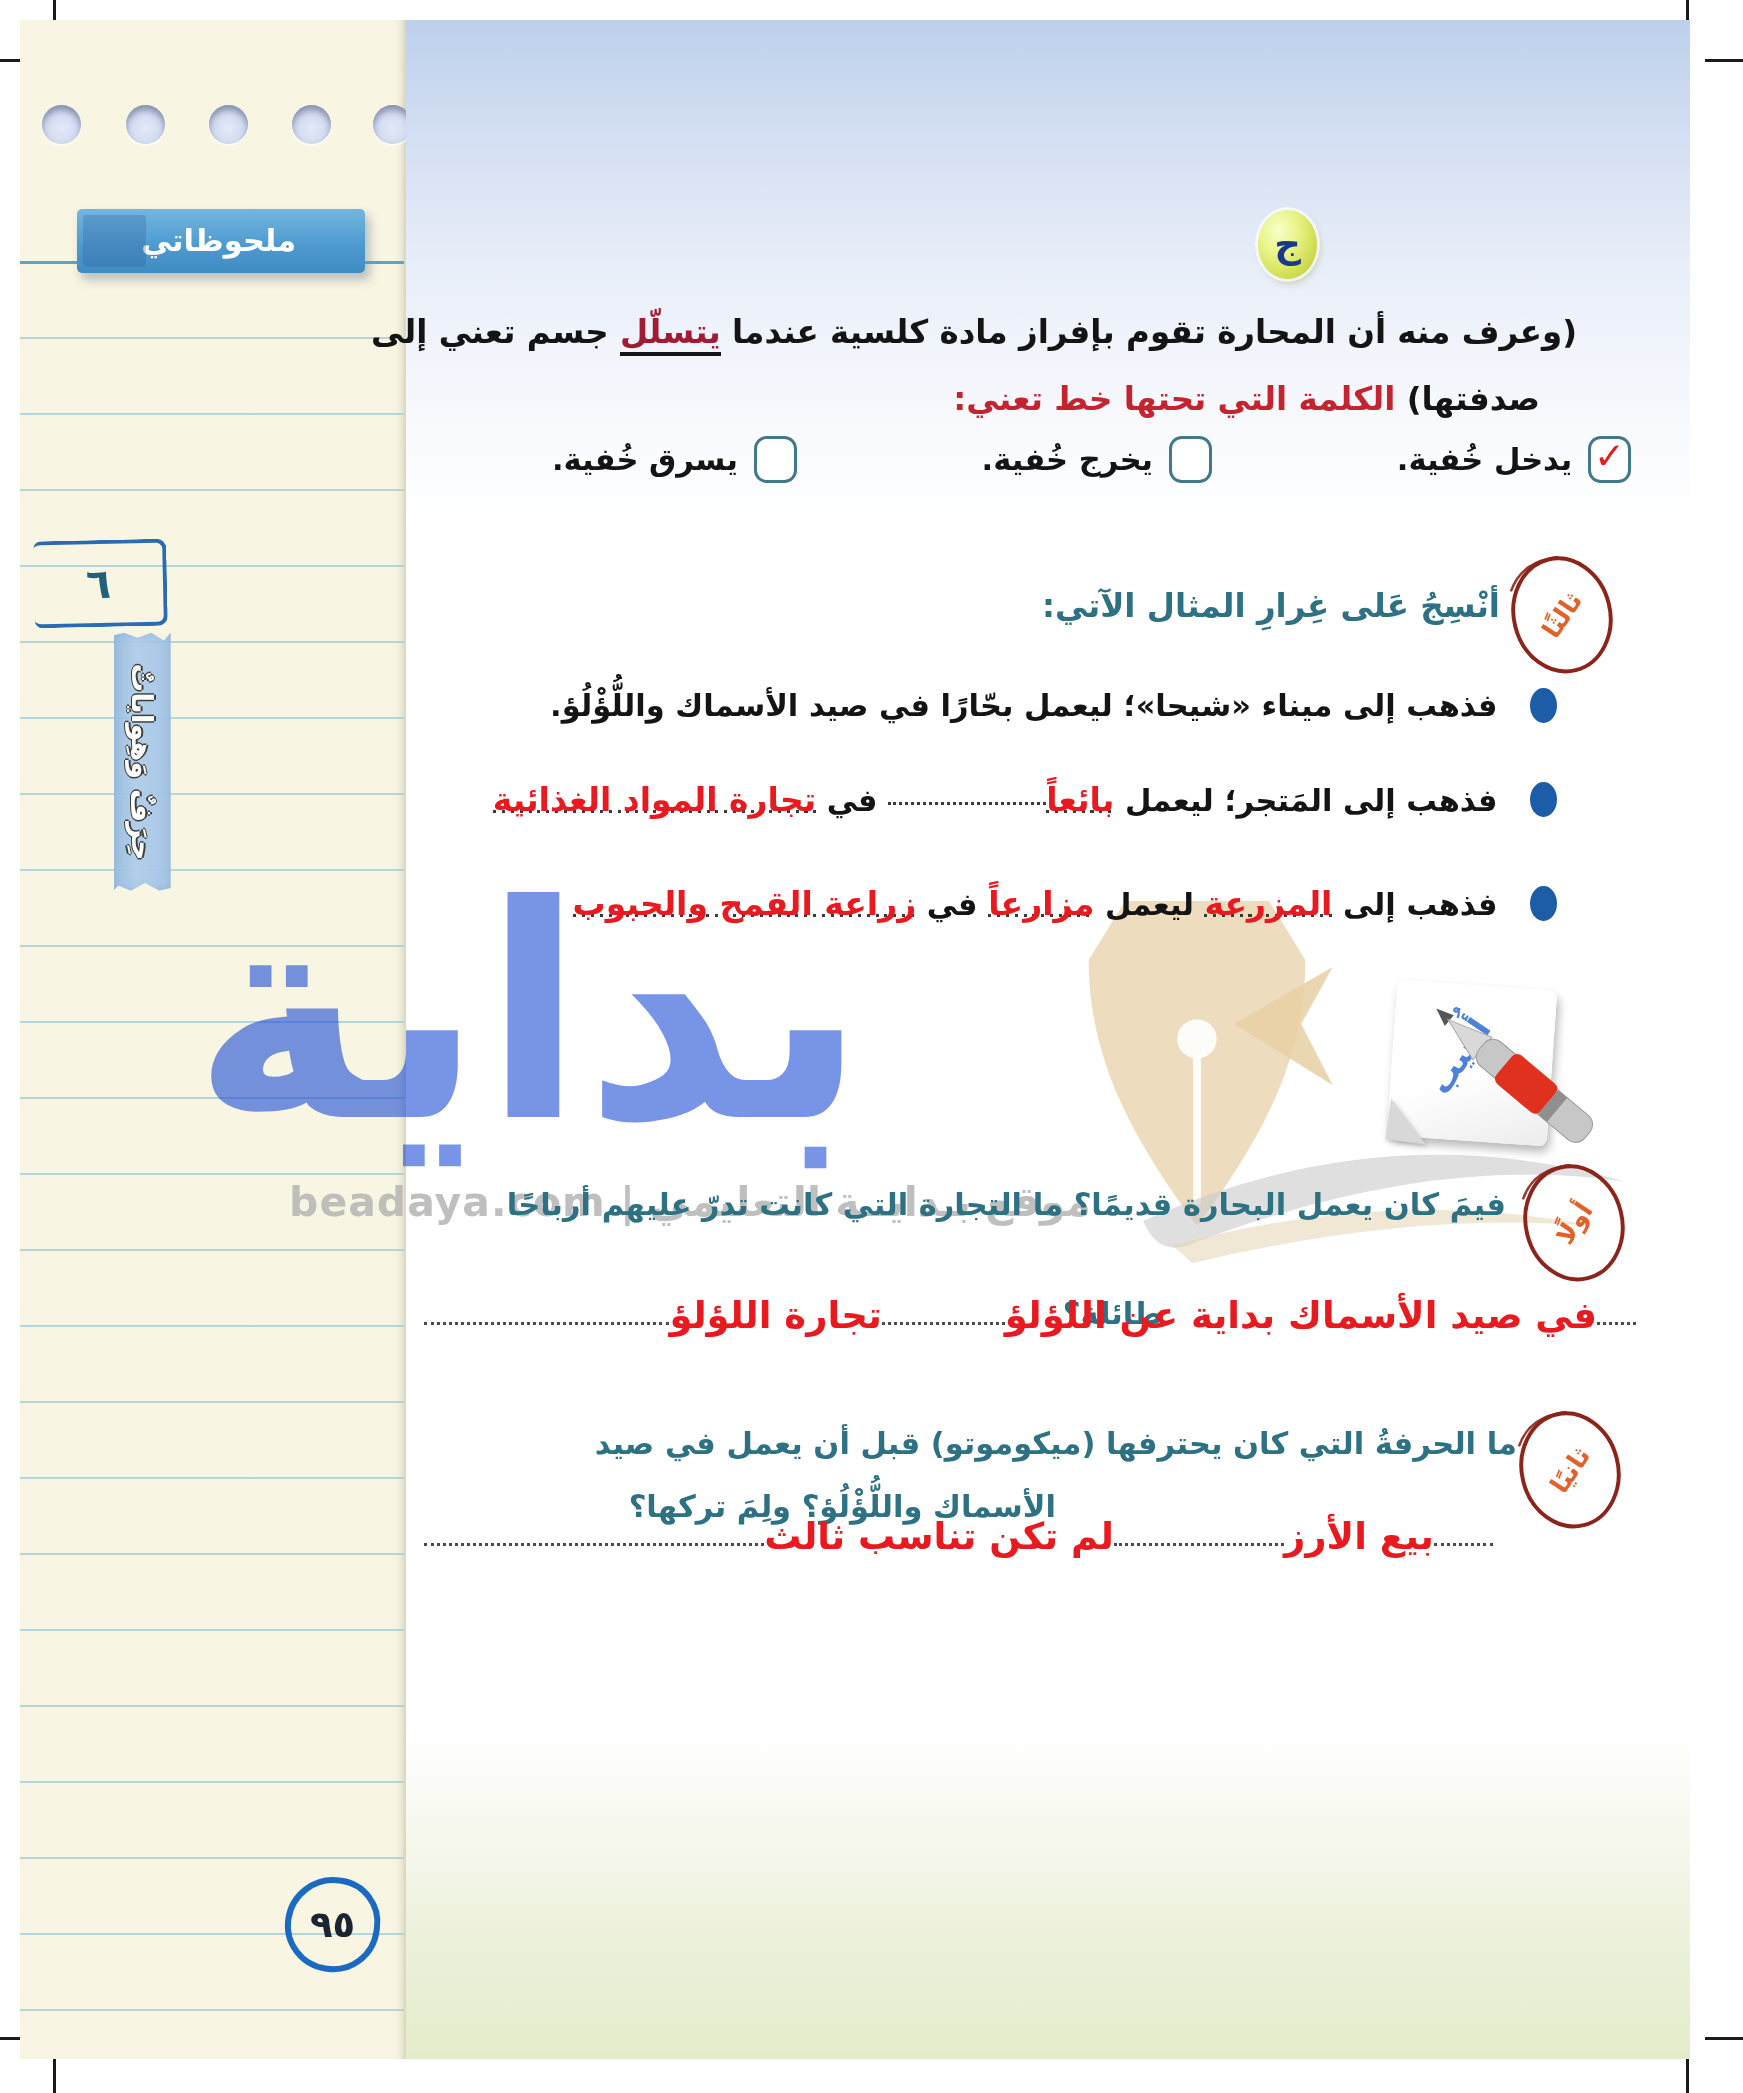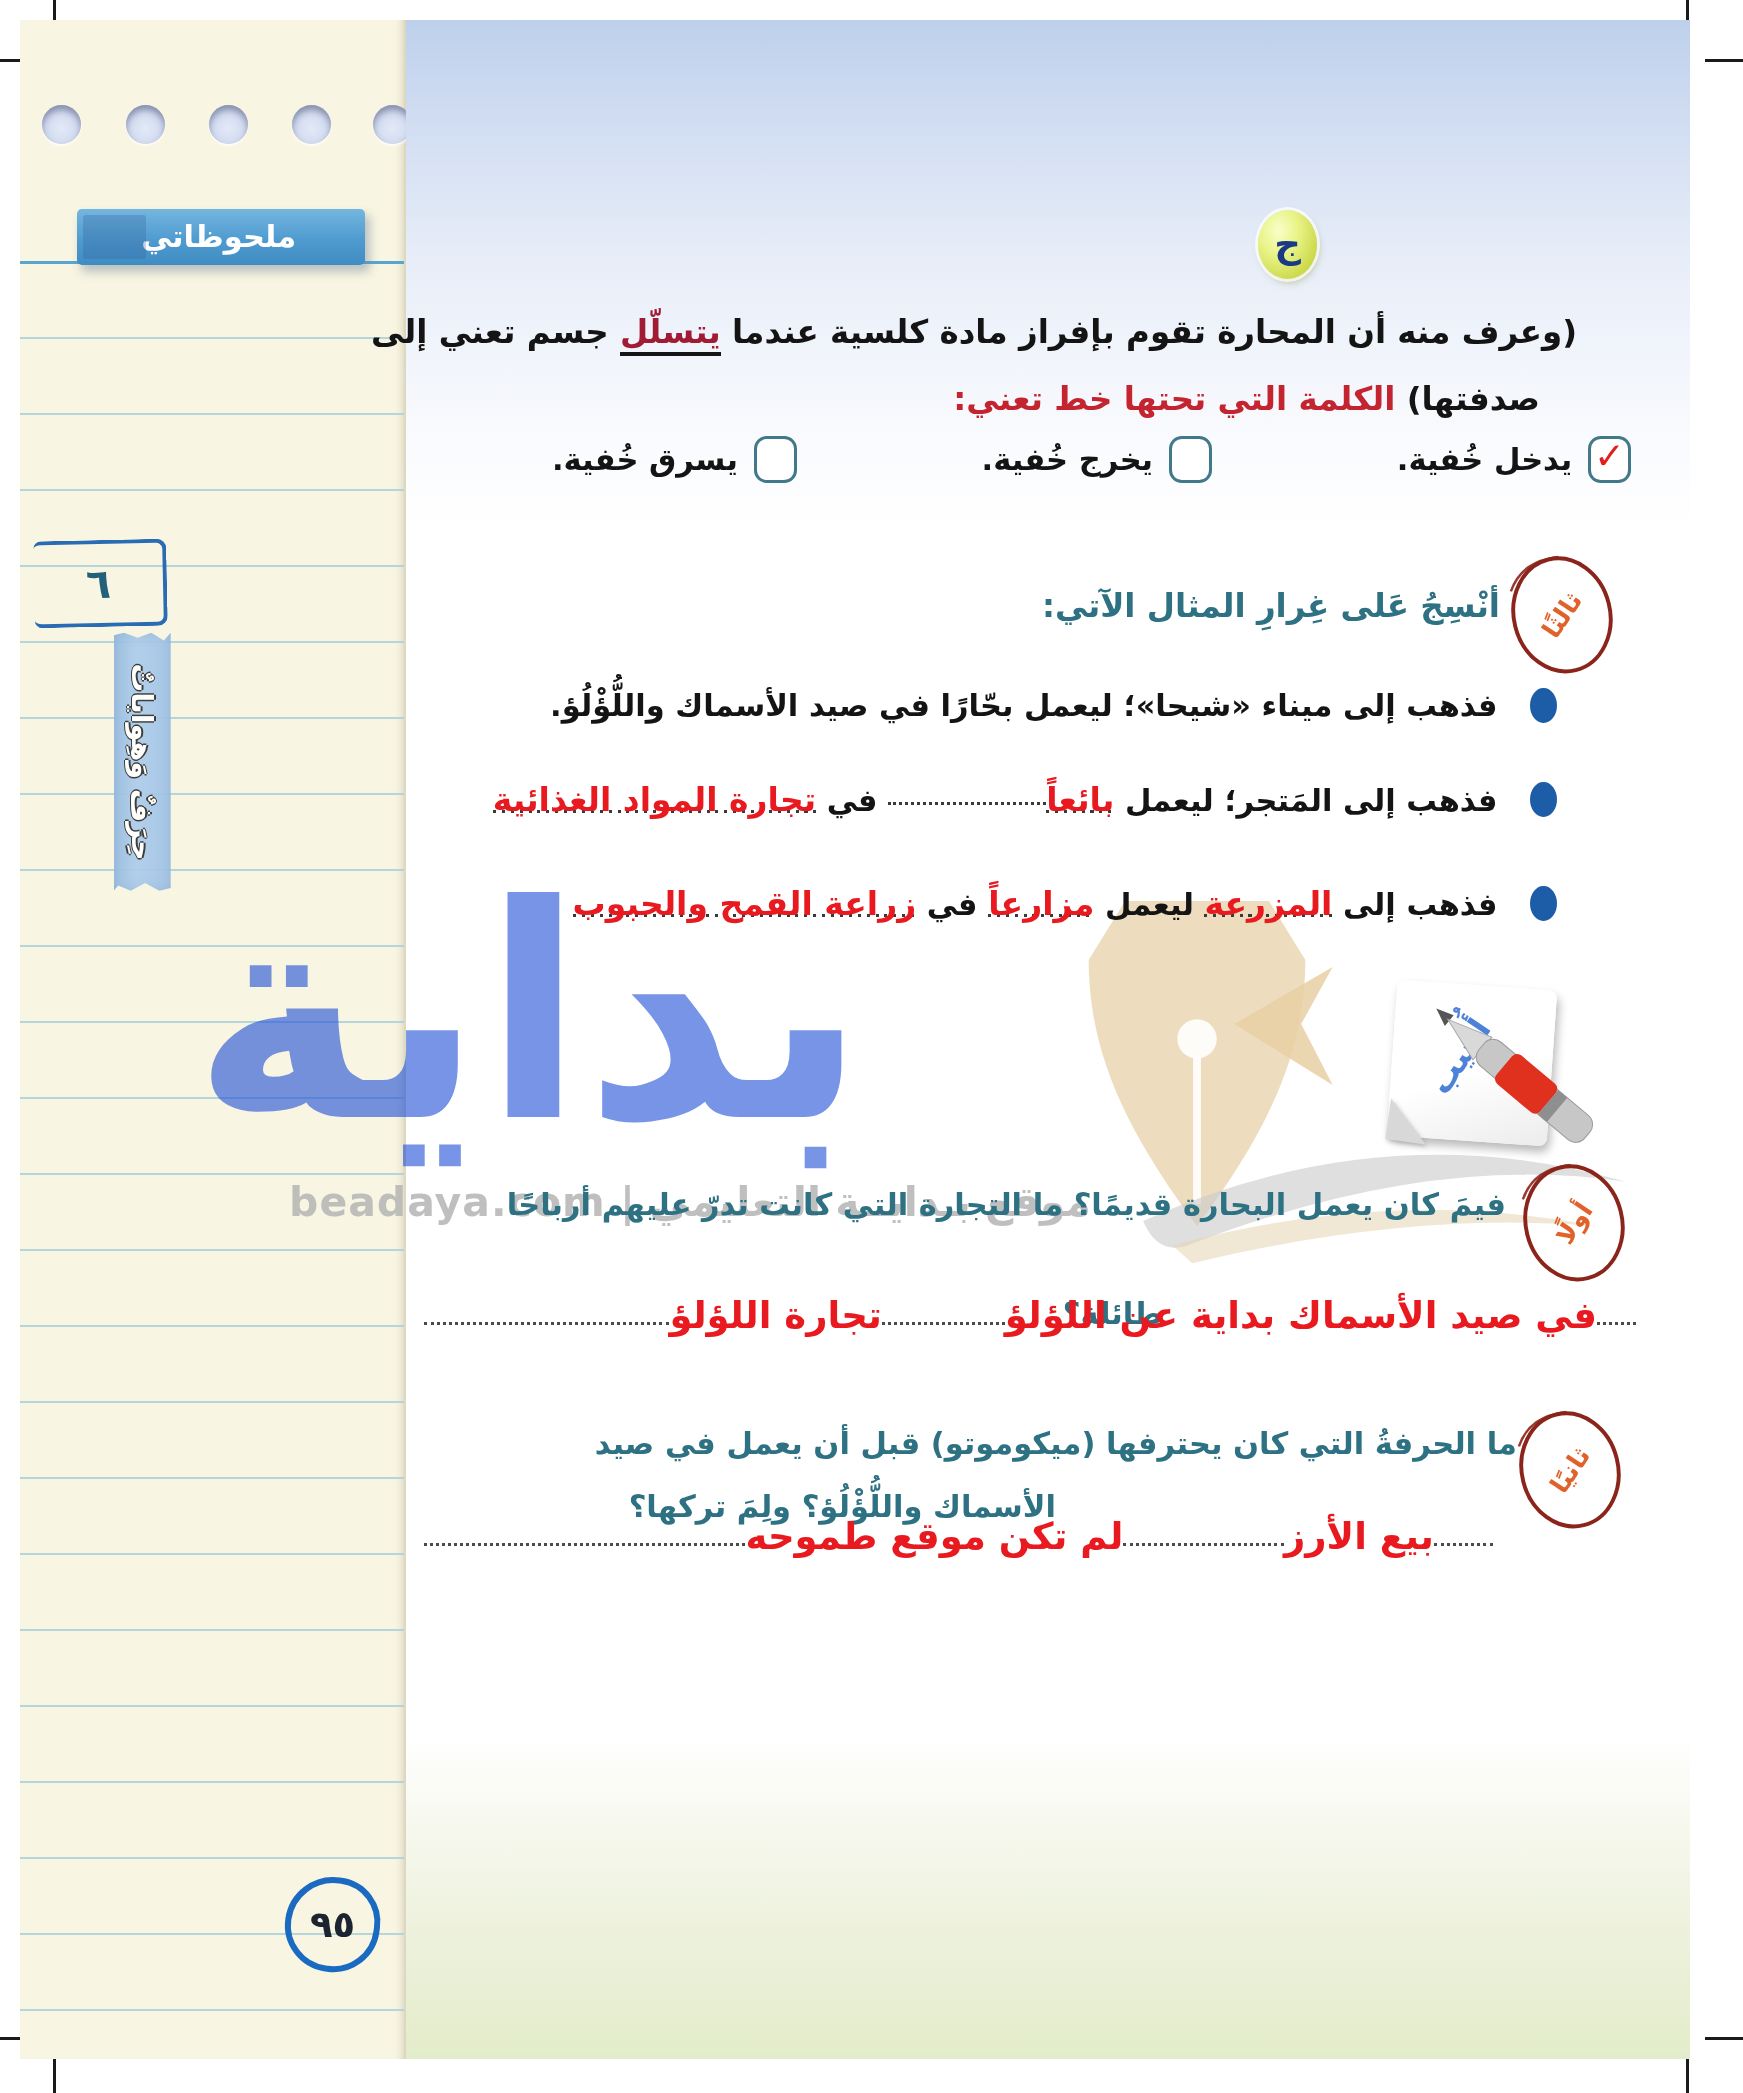--- a/index.html
+++ b/index.html
@@ -11,21 +11,21 @@
 
   
   .sidebar { position:absolute; left:19.7px; top:19.7px; width:386px; height:2039px;
     background:#f8f5e2; border-right:2px solid #ddd9c0; z-index:1;
     box-shadow: inset -7.9px 0 9.9px -7.9px rgba(120,115,85,.35); }
   .rules { position:absolute; left:0; right:0; top:241px; height:1773px;
     background:repeating-linear-gradient(to bottom, #a8d0da 0 2px, transparent 2px 76px); opacity:.85; }
   .hole { position:absolute; top:85px; width:39px; height:39px; border-radius:50%;
     background:radial-gradient(circle at 50% 60%, #e3e9f7 0%, #ccd6ee 70%, #c2cde9 100%);
     box-shadow: inset 0 4.9px 5.9px rgba(80,90,120,.55), 0 2px 2px rgba(255,255,255,.8); }
-  .notes-label { position:absolute; left:57px; top:189px; width:288px; height:56px;
+  .notes-label { position:absolute; left:57px; top:189px; width:288px; height:64px;
     background:linear-gradient(180deg,#74b6df 0%, #4f9bd0 55%, #3f8cc2 100%);
     border-radius:4.9px; display:flex; align-items:center; justify-content:center;
     box-shadow:4.9px 6.9px 9.9px rgba(110,130,150,.45); z-index:3; }
   .notes-label::before { content:""; position:absolute; left:5.9px; top:5.9px; bottom:5.9px; width:63px;
     background:rgba(45,95,150,.28); border-radius:3px; }
   .notes-label span { color:#fff; font-weight:bold; font-size:30.5px; padding-right:3.9px; direction:rtl; }
   .label-line { position:absolute; left:0; right:0; top:241px; height:3px; background:#58a5cf; z-index:2; }
   .unit-box { position:absolute; left:14.8px; top:520px; width:133px; height:87px;
     border-top:4.9px solid #2a6cb4; border-bottom:4.9px solid #2a6cb4; border-right:4.9px solid #2a6cb4;
     border-radius:7.9px 9.9px 9.9px 7.9px; transform:rotate(-1.2deg);
@@ -261,19 +261,19 @@
         </svg>
       <span class="stamp-label">ثانيًا</span>
     </div>
     <div class="abs teal qtext ar" style="top:1426px;right:227px;">ما الحرفةُ التي كان يحترفها (ميكوموتو) قبل أن يعمل في صيد</div>
     <div class="abs teal qtext ar" style="top:1489px;right:688px;">الأسماك واللُّؤْلُؤ؟ ولِمَ تركها؟</div>
 
     <div class="abs ansrow" style="top:1517px;left:424px;right:251px;">
       <span class="lead w60"></span>
       <span class="ansr">بيع الأرز</span>
       <span class="lead grow05"></span>
-      <span class="ansr">لم تكن موقع طموحه</span>
+      <span class="ansr">لم تكن تناسب ثالث</span>
       <span class="lead grow1"></span>
     </div>
 
   </div>
 </div>
 
 
 </body></html>

